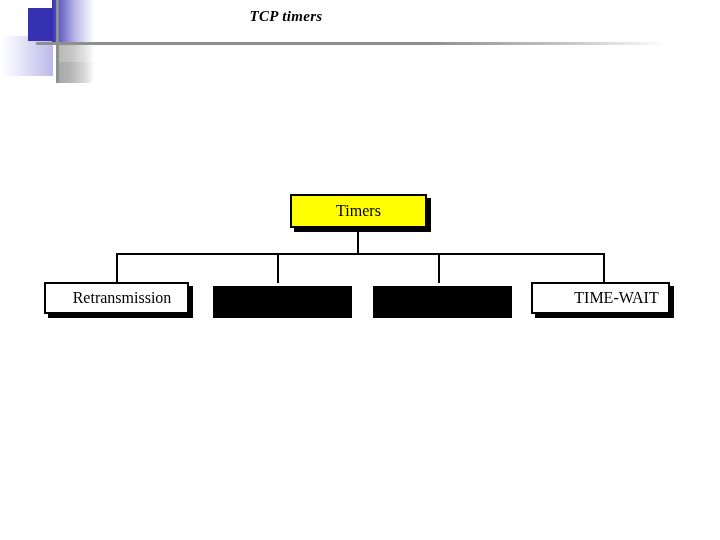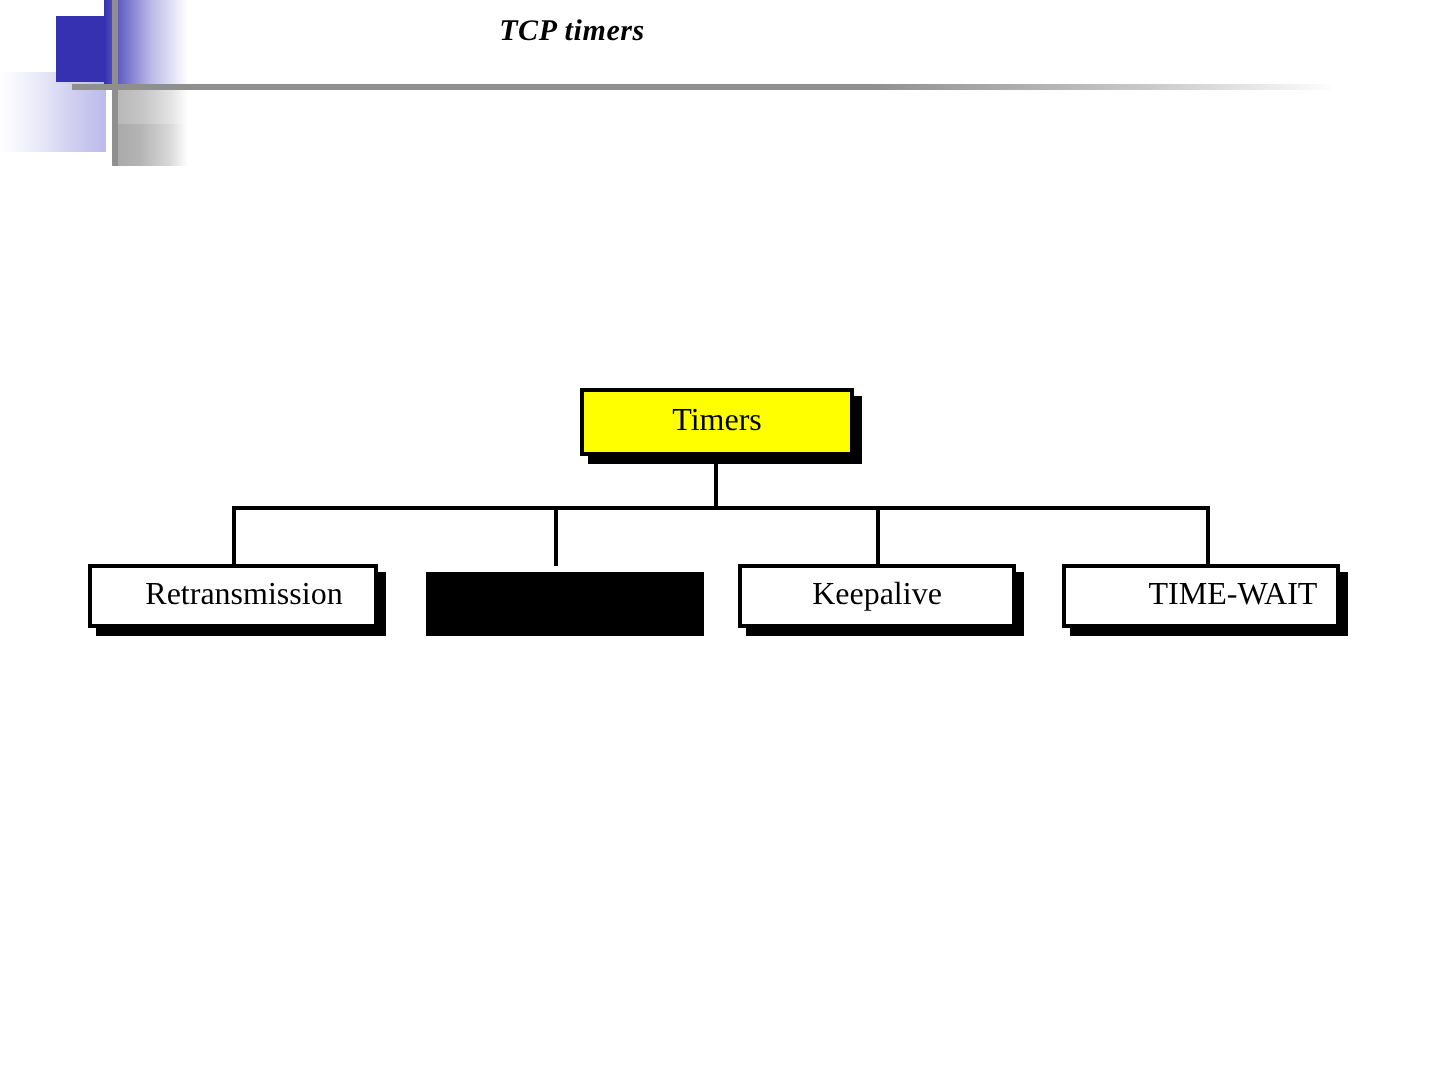--- a/index.html
+++ b/index.html
@@ -203,18 +203,17 @@
 
   <div class="node-shadow" id="node-root-shadow"></div>
   <div class="node" id="node-root">Timers</div>
 
   <div class="node-shadow node-child-shadow" id="node-retransmission-shadow"></div>
   <div class="node node-child" id="node-retransmission">Retransmission</div>
 
   <div class="node-shadow node-child-shadow" id="node-persistence-shadow"></div>
 
   <div class="node-shadow node-child-shadow" id="node-keepalive-shadow"></div>
-  <div class="node node-child" id="node-keepalive">Keepalive</div>
 
   <div class="node-shadow node-child-shadow" id="node-timewait-shadow"></div>
   <div class="node node-child" id="node-timewait">TIME-WAIT</div>
 
 </div>
 
 </body></html>

